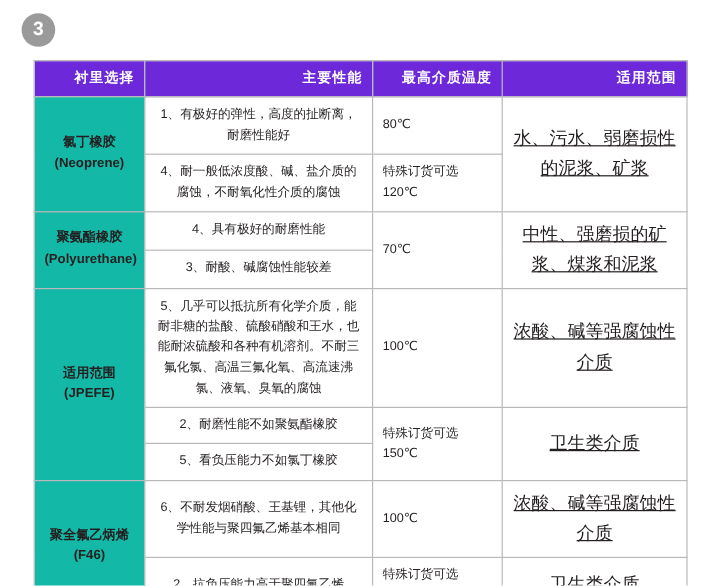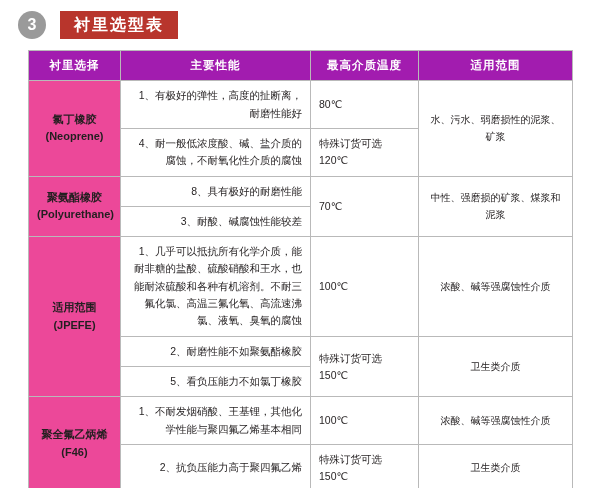--- a/index.html
+++ b/index.html
@@ -60,68 +60,68 @@
     font-size: 10.5px;
     line-height: 1.5;
   }
   table.spec td, table.spec th {
     border: 1px solid #b9b9b9;
     vertical-align: middle;
     padding: 6px 8px;
     box-sizing: border-box;
   }
   thead th {
-    background: #a21caf;
+    background: #6d28d9;
     color: #ffffff;
     font-size: 11.5px;
     font-weight: bold;
-    text-align: center;
+    text-align: right;
     letter-spacing: 1px;
     padding: 7px 4px;
     height: 26px;
   }
   .col-a { width: 92px; }
   .col-b { width: 190px; }
   .col-c { width: 108px; }
   .col-d { width: 154px; }
 
   td.name {
-    background: #ec4899;
+    background: #14b8a6;
     text-align: center;
     font-weight: bold;
     font-size: 11px;
     line-height: 1.6;
     padding: 4px 2px;
   }
   td.name .en {
     display: block;
     font-weight: bold;
   }
   td.perf {
-    text-align: right;
+    text-align: center;
     font-size: 10.5px;
     line-height: 1.65;
   }
   td.temp {
     text-align: left;
     font-size: 10.5px;
     line-height: 1.6;
   }
   td.scope {
     text-align: center;
-    font-size: 10px;
+    font-size: 15px;
     line-height: 1.7;
+    text-decoration: underline;
   }
 </style>
 </head>
 <body>
 
 <div class="header">
   <div class="badge">3</div>
-  <div class="title-bar">衬里选型表</div>
 </div>
 
 <div class="table-wrap">
   <table class="spec">
     <colgroup>
       <col class="col-a">
         <col class="col-b">
         <col class="col-c">
         <col class="col-d">
     </colgroup>
@@ -147,52 +147,52 @@
       <tr>
         <td class="perf">4、耐一般低浓度酸、碱、盐介质的腐蚀，不耐氧化性介质的腐蚀</td>
         <td class="temp">特殊订货可选120℃</td>
       </tr>
 
       <tr>
         <td class="name" rowspan="2">
           <span>聚氨酯橡胶</span>
           <span class="en">(Polyurethane)</span>
         </td>
-        <td class="perf">8、具有极好的耐磨性能</td>
+        <td class="perf">4、具有极好的耐磨性能</td>
         <td class="temp" rowspan="2">70℃</td>
         <td class="scope" rowspan="2">中性、强磨损的矿浆、煤浆和泥浆</td>
       </tr>
       <tr>
         <td class="perf">3、耐酸、碱腐蚀性能较差</td>
       </tr>
 
       <tr>
         <td class="name" rowspan="3">
           <span>适用范围</span>
           <span class="en">(JPEFE)</span>
         </td>
-        <td class="perf">1、几乎可以抵抗所有化学介质，能耐非糖的盐酸、硫酸硝酸和王水，也能耐浓硫酸和各种有机溶剂。不耐三氟化氯、高温三氟化氧、高流速沸氯、液氧、臭氧的腐蚀</td>
+        <td class="perf">5、几乎可以抵抗所有化学介质，能耐非糖的盐酸、硫酸硝酸和王水，也能耐浓硫酸和各种有机溶剂。不耐三氟化氯、高温三氟化氧、高流速沸氯、液氧、臭氧的腐蚀</td>
         <td class="temp">100℃</td>
         <td class="scope">浓酸、碱等强腐蚀性介质</td>
       </tr>
       <tr>
         <td class="perf">2、耐磨性能不如聚氨酯橡胶</td>
         <td class="temp" rowspan="2">特殊订货可选150℃</td>
         <td class="scope" rowspan="2">卫生类介质</td>
       </tr>
       <tr>
         <td class="perf">5、看负压能力不如氯丁橡胶</td>
       </tr>
 
       <tr>
         <td class="name" rowspan="2">
           <span>聚全氟乙炳烯</span>
           <span class="en">(F46)</span>
         </td>
-        <td class="perf">1、不耐发烟硝酸、王基锂，其他化学性能与聚四氟乙烯基本相同</td>
+        <td class="perf">6、不耐发烟硝酸、王基锂，其他化学性能与聚四氟乙烯基本相同</td>
         <td class="temp">100℃</td>
         <td class="scope">浓酸、碱等强腐蚀性介质</td>
       </tr>
       <tr>
         <td class="perf">2、抗负压能力高于聚四氟乙烯</td>
         <td class="temp">特殊订货可选150℃</td>
         <td class="scope">卫生类介质</td>
       </tr>
 
     </tbody>

